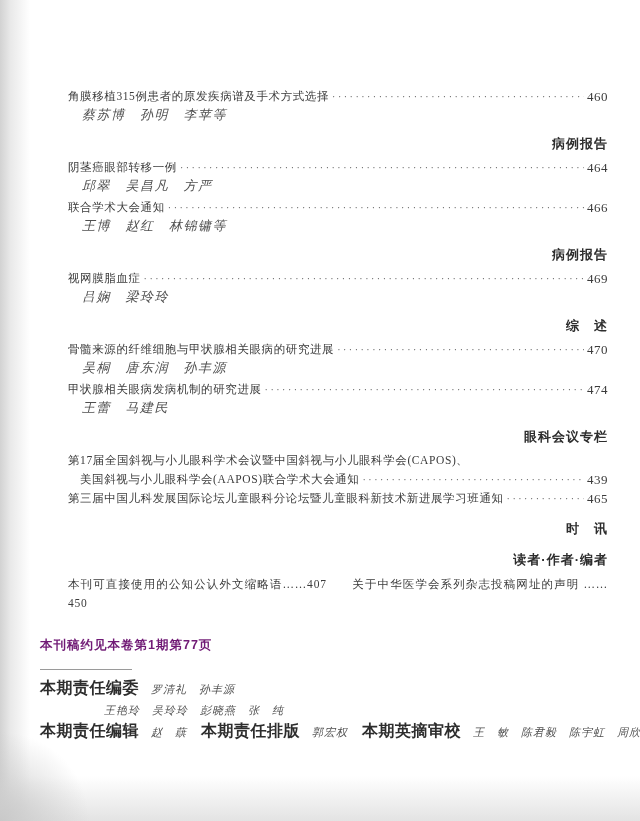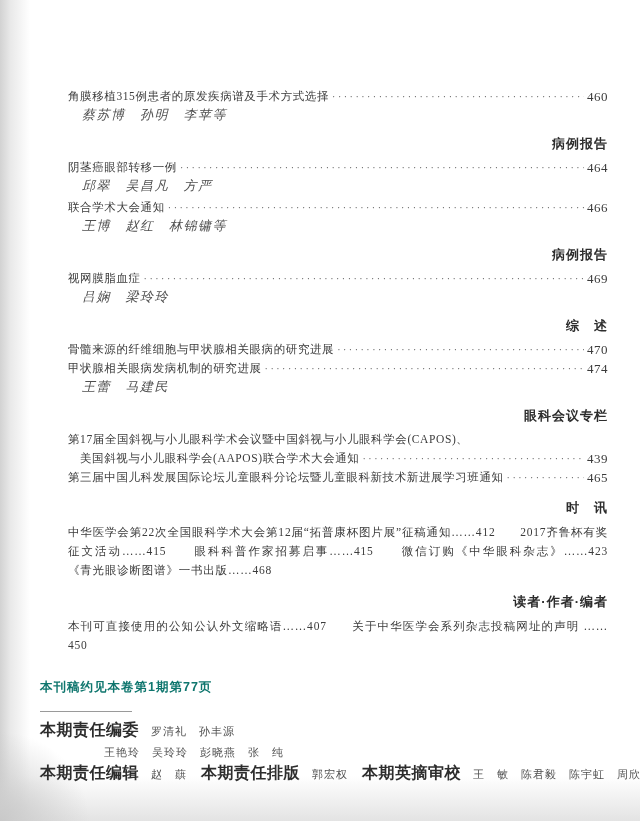--- a/index.html
+++ b/index.html
@@ -82,21 +82,21 @@
     font-size:11.5px;
     line-height:19px;
     letter-spacing:0.8px;
     text-align:justify;
     margin:2px 0;
   }
   .note{
     font-family:"Liberation Sans","DejaVu Sans",sans-serif;
     font-weight:bold;
     font-size:12.5px;
-    color:#0f766e;
+    color:#701a75;
     letter-spacing:1px;
     margin-top:24px;
     margin-left:-16px;
   }
   .divider{
     width:92px;
     border:none;
     border-top:1px solid #9a9a9a;
     margin:15px 0 9px -16px;
   }
@@ -109,20 +109,21 @@
     font-family:Liberation Sans, sans-serif;
     font-weight:bold;
     font-size:16px;
     color:#2d2d2d;
     white-space:nowrap;
     margin-right:12px;
     letter-spacing:0.5px;
   }
   .ednames{
     font-size:11px;
+    font-style:italic;
     color:#4f4f4f;
     letter-spacing:1px;
     white-space:nowrap;
   }
   .edrow.wrap2{margin-left:48px;}
   .edrow .edlabel.inline{margin-left:14px;}
 </style>
 </head>
 <body>
 
@@ -160,20 +161,21 @@
     <span class="pg">469</span>
   </div>
   <div class="authors">吕娴　梁玲玲</div>
 
   <h3 class="sec">综　述</h3>
   <div class="entry">
     <span class="etitle">骨髓来源的纤维细胞与甲状腺相关眼病的研究进展</span>
     <span class="dots"></span>
     <span class="pg">470</span>
   </div>
+  <div class="authors">吴桐　唐东润　孙丰源</div>
   <div class="entry">
     <span class="etitle">甲状腺相关眼病发病机制的研究进展</span>
     <span class="dots"></span>
     <span class="pg">474</span>
   </div>
   <div class="authors">王蕾　马建民</div>
 
   <h3 class="sec">眼科会议专栏</h3>
   <div class="entry noleader">
     <span class="etitle">第17届全国斜视与小儿眼科学术会议暨中国斜视与小儿眼科学会(CAPOS)、</span>
@@ -184,21 +186,20 @@
     <span class="dots"></span>
     <span class="pg">439</span>
   </div>
   <div class="entry">
     <span class="etitle">第三届中国儿科发展国际论坛儿童眼科分论坛暨儿童眼科新技术新进展学习班通知</span>
     <span class="dots"></span>
     <span class="pg">465</span>
   </div>
 
   <h3 class="sec">时　讯</h3>
-  <p class="flowpara">中华医学会第22次全国眼科学术大会第12届“拓普康杯图片展”征稿通知……412　　2017齐鲁杯有奖征文活动……415　　眼科科普作家招募启事……415　　微信订购《中华眼科杂志》……423　　《青光眼诊断图谱》一书出版……468</p>
 
   <h3 class="sec">读者·作者·编者</h3>
   <p class="flowpara">本刊可直接使用的公知公认外文缩略语……407　　关于中华医学会系列杂志投稿网址的声明 …… 450</p>
 
   <div class="note">本刊稿约见本卷第1期第77页</div>
   <hr class="divider">
 
   <div class="edrow">
     <span class="edlabel">本期责任编委</span>
     <span class="ednames">罗清礼　孙丰源</span>

